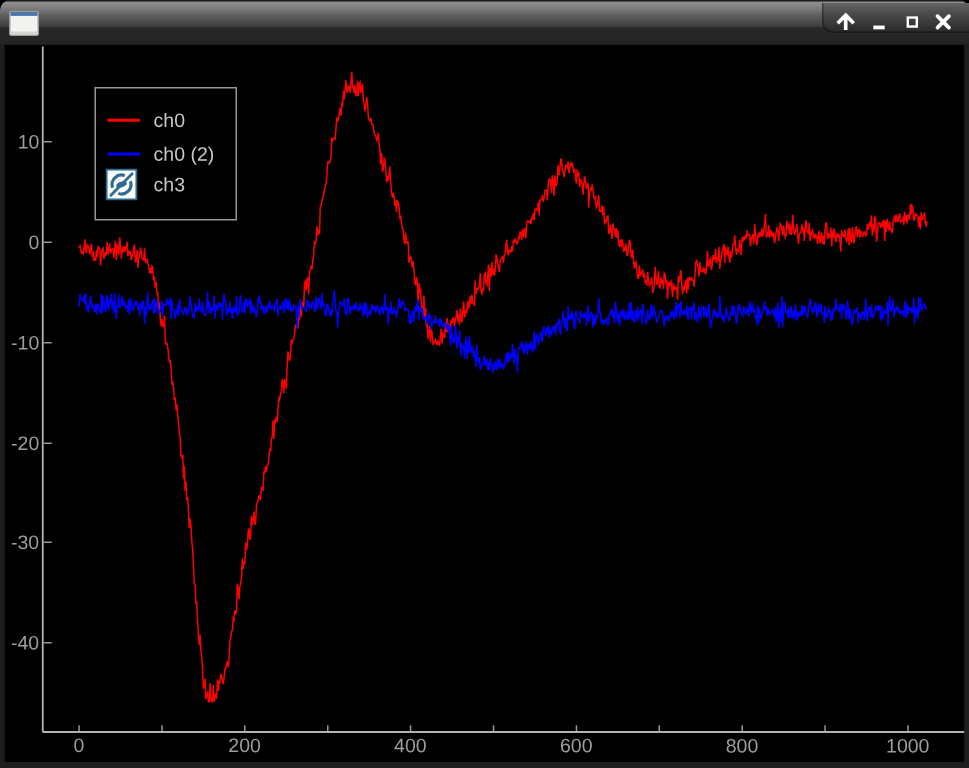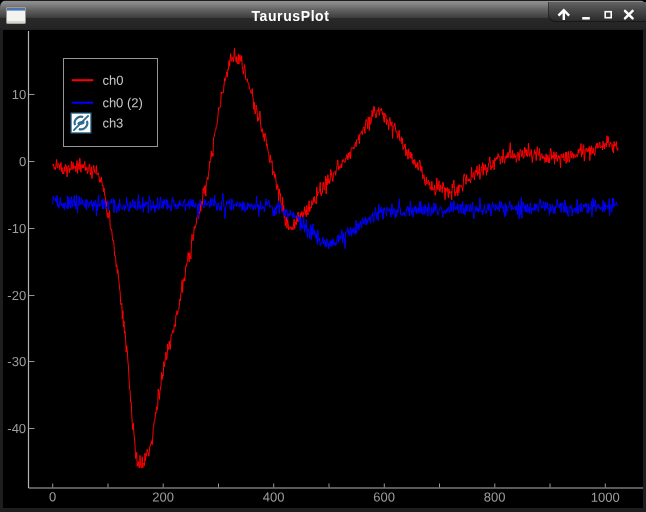--- a/index.html
+++ b/index.html
@@ -10,21 +10,20 @@
 border-radius:0 0 0 7px;
 background:linear-gradient(to bottom,#646464 0%,#4e4e4e 30%,#383838 70%,#2e2e2e 88%,#262626 100%);
 box-shadow:inset 1px -1px 0 rgba(0,0,0,0.38);}
 #title{position:absolute;left:0px;top:8px;width:581px;text-align:center;
 color:#fff;font-size:14px;font-weight:bold;letter-spacing:0.6px;filter:opacity(0.999);}
 #plot{position:absolute;left:3px;top:30px;filter:opacity(0.999);}
 </style></head><body>
 <div id="win">
  <div id="titlebar"></div>
  <div id="btnpanel"></div>
- <div id="title">TaurusPlot</div>
  <svg id="wicon" style="position:absolute;left:6px;top:7px" width="20" height="17" viewBox="0 0 20 17">
    <rect x="0.5" y="0.5" width="19" height="16" rx="1" fill="#f2f2ee" stroke="#9a9a96"></rect>
    <rect x="1" y="1" width="18" height="2.6" fill="#4b77ae"></rect>
    <rect x="1" y="14" width="18" height="2.2" fill="#d5d5d1"></rect>
  </svg>
  <svg id="btns" style="position:absolute;left:546px;top:0" width="100" height="28" viewBox="0 0 100 28">
   <g stroke="#fff" fill="none">
    <path d="M17.8 18.8 L17.8 11 M13.3 14.7 L17.8 10.1 L22.3 14.7" stroke-width="2.4" stroke-linecap="square"></path>
    <path d="M36.2 18.3 L43.8 18.3" stroke-width="2.5"></path>
    <rect x="59.2" y="11.7" width="6" height="6" stroke-width="1.6"></rect>

